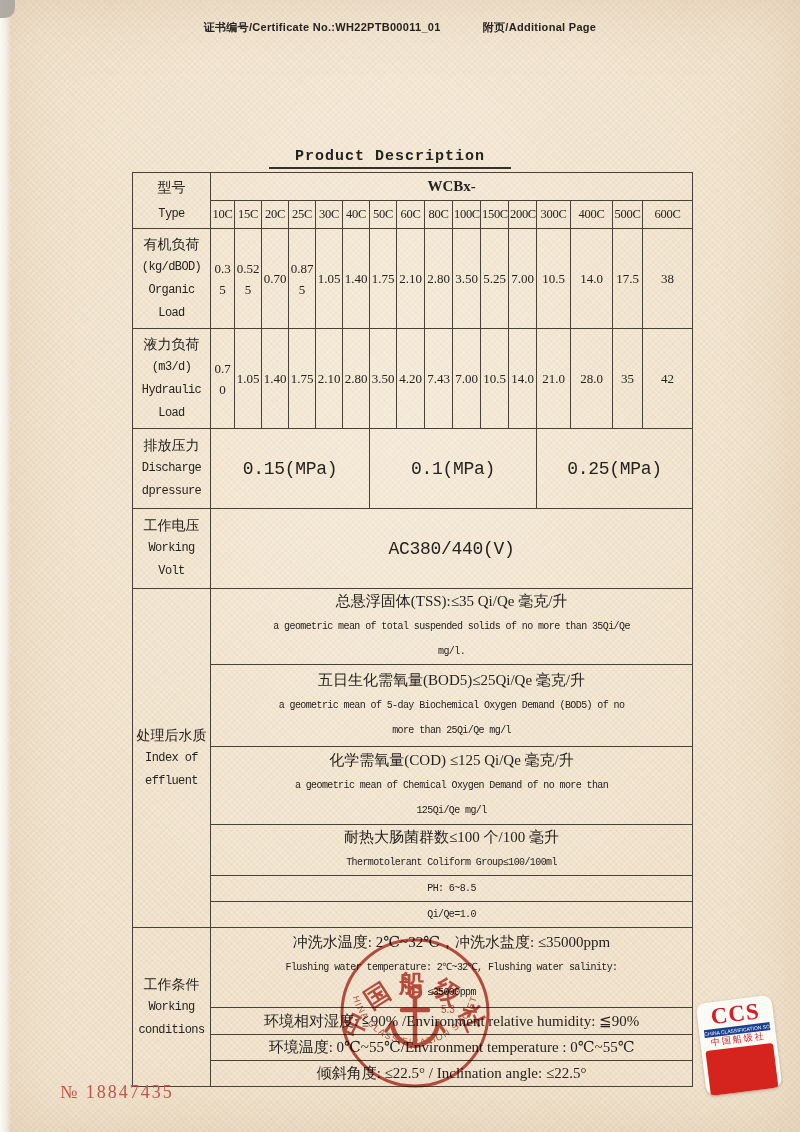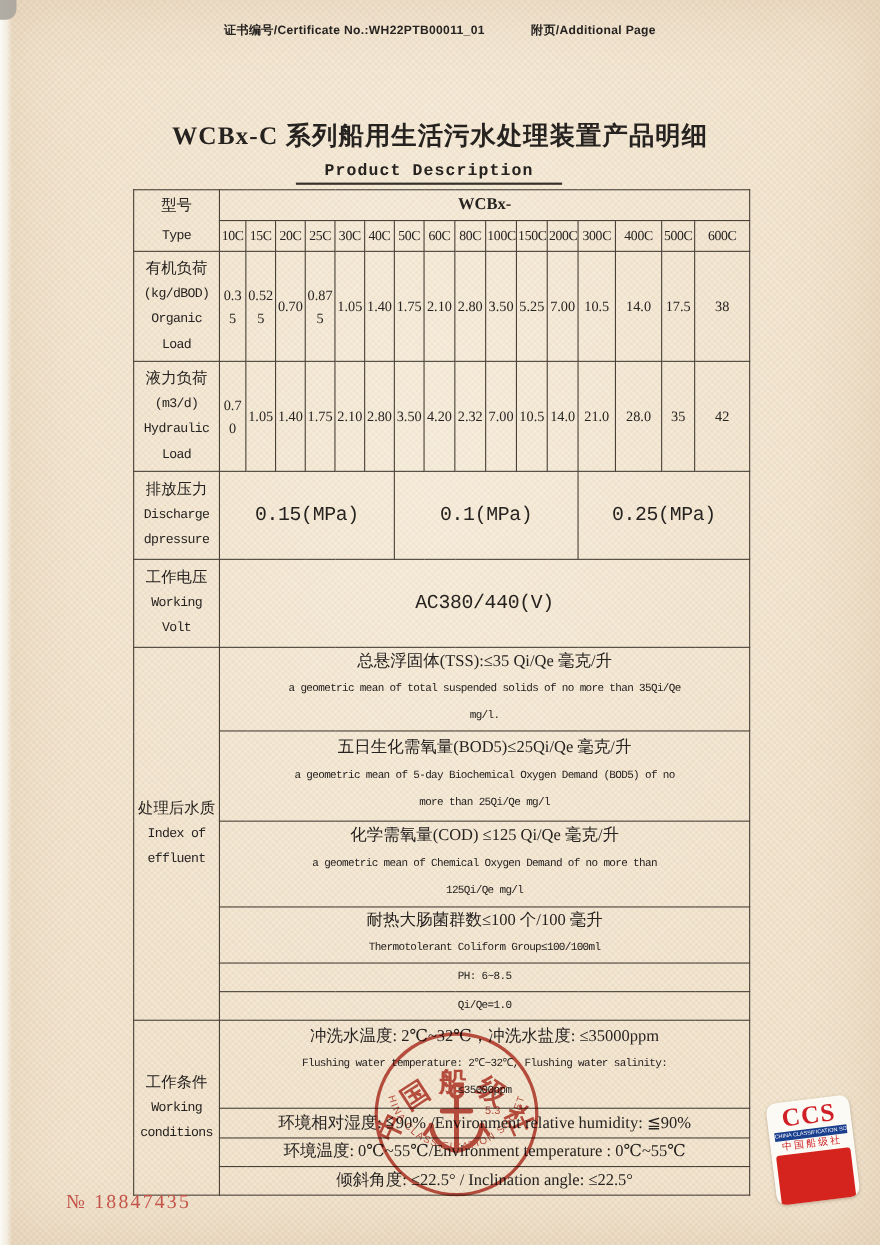--- a/index.html
+++ b/index.html
@@ -20,21 +20,21 @@
     border-bottom-right-radius:10px;opacity:.9;}
   .top-header{position:absolute;top:20px;left:0;width:800px;text-align:center;
     font-weight:bold;font-size:11px;letter-spacing:.3px;white-space:nowrap;}
   .top-header .gap{display:inline-block;width:42px;}
   .doc-title{position:absolute;top:108px;left:0;width:800px;text-align:center;
     font-family:"Liberation Serif", serif;font-weight:bold;font-size:23px;letter-spacing:1px;}
   .doc-subtitle-wrap{position:absolute;top:146px;left:0;width:780px;text-align:center;}
   .doc-subtitle{display:inline-block;font-family:"Liberation Mono","DejaVu Sans Mono",monospace;
     font-weight:bold;font-size:15px;letter-spacing:1px;padding:0 26px 2px 26px;
     border-bottom:2px solid #36302a;}
-  table.spec-table{position:absolute;left:121px;top:172px;width:561px;
+  table.spec-table{position:absolute;left:132px;top:172px;width:561px;
     border-collapse:collapse;table-layout:fixed;}
   .spec-table td{border:1px solid #494138;padding:0 1px;text-align:center;
     vertical-align:middle;overflow:hidden;}
   .series-cell{font-family:"Liberation Serif", serif;font-weight:bold;font-size:15px;}
   .model-cell{font-family:"Liberation Serif", serif;font-size:12.5px;letter-spacing:-0.3px;}
   .value-cell{font-family:"Liberation Serif","DejaVu Serif", serif;font-size:13px;
     word-break:break-all;line-height:21px;}
   .span-cell{font-family:"Liberation Mono","DejaVu Sans Mono",monospace;font-size:18px;letter-spacing:-0.3px;}
   .line{display:block;}
   .cjk-line{font-family:"Liberation Serif","DejaVu Serif", serif;font-size:15px;line-height:25px;}
@@ -65,21 +65,20 @@
 
 <div class="page">
 
   <div class="scan-edge"></div>
   <div class="corner-mark"></div>
 
   <div class="top-header">
     <span>证书编号/Certificate No.:WH22PTB00011_01</span><span class="gap"></span><span>附页/Additional Page</span>
   </div>
 
-  <div class="doc-title">WCBx-C 系列船用生活污水处理装置产品明细</div>
   <div class="doc-subtitle-wrap">
     <span class="doc-subtitle">Product Description</span>
   </div>
 
   <table class="spec-table">
     <colgroup>
       <col style="width:78px">
         <col style="width:24px">
         <col style="width:27px">
         <col style="width:27px">
@@ -157,21 +156,21 @@
             <div class="line en-line">Load</div>
           </td>
     <td class="value-cell">0.70</td>
           <td class="value-cell">1.05</td>
           <td class="value-cell">1.40</td>
           <td class="value-cell">1.75</td>
           <td class="value-cell">2.10</td>
           <td class="value-cell">2.80</td>
           <td class="value-cell">3.50</td>
           <td class="value-cell">4.20</td>
-          <td class="value-cell">2.32</td>
+          <td class="value-cell">7.43</td>
           <td class="value-cell">7.00</td>
           <td class="value-cell">10.5</td>
           <td class="value-cell">14.0</td>
           <td class="value-cell">21.0</td>
           <td class="value-cell">28.0</td>
           <td class="value-cell">35</td>
           <td class="value-cell">42</td>
         </tr>
 
     <tr style="height:80px">

